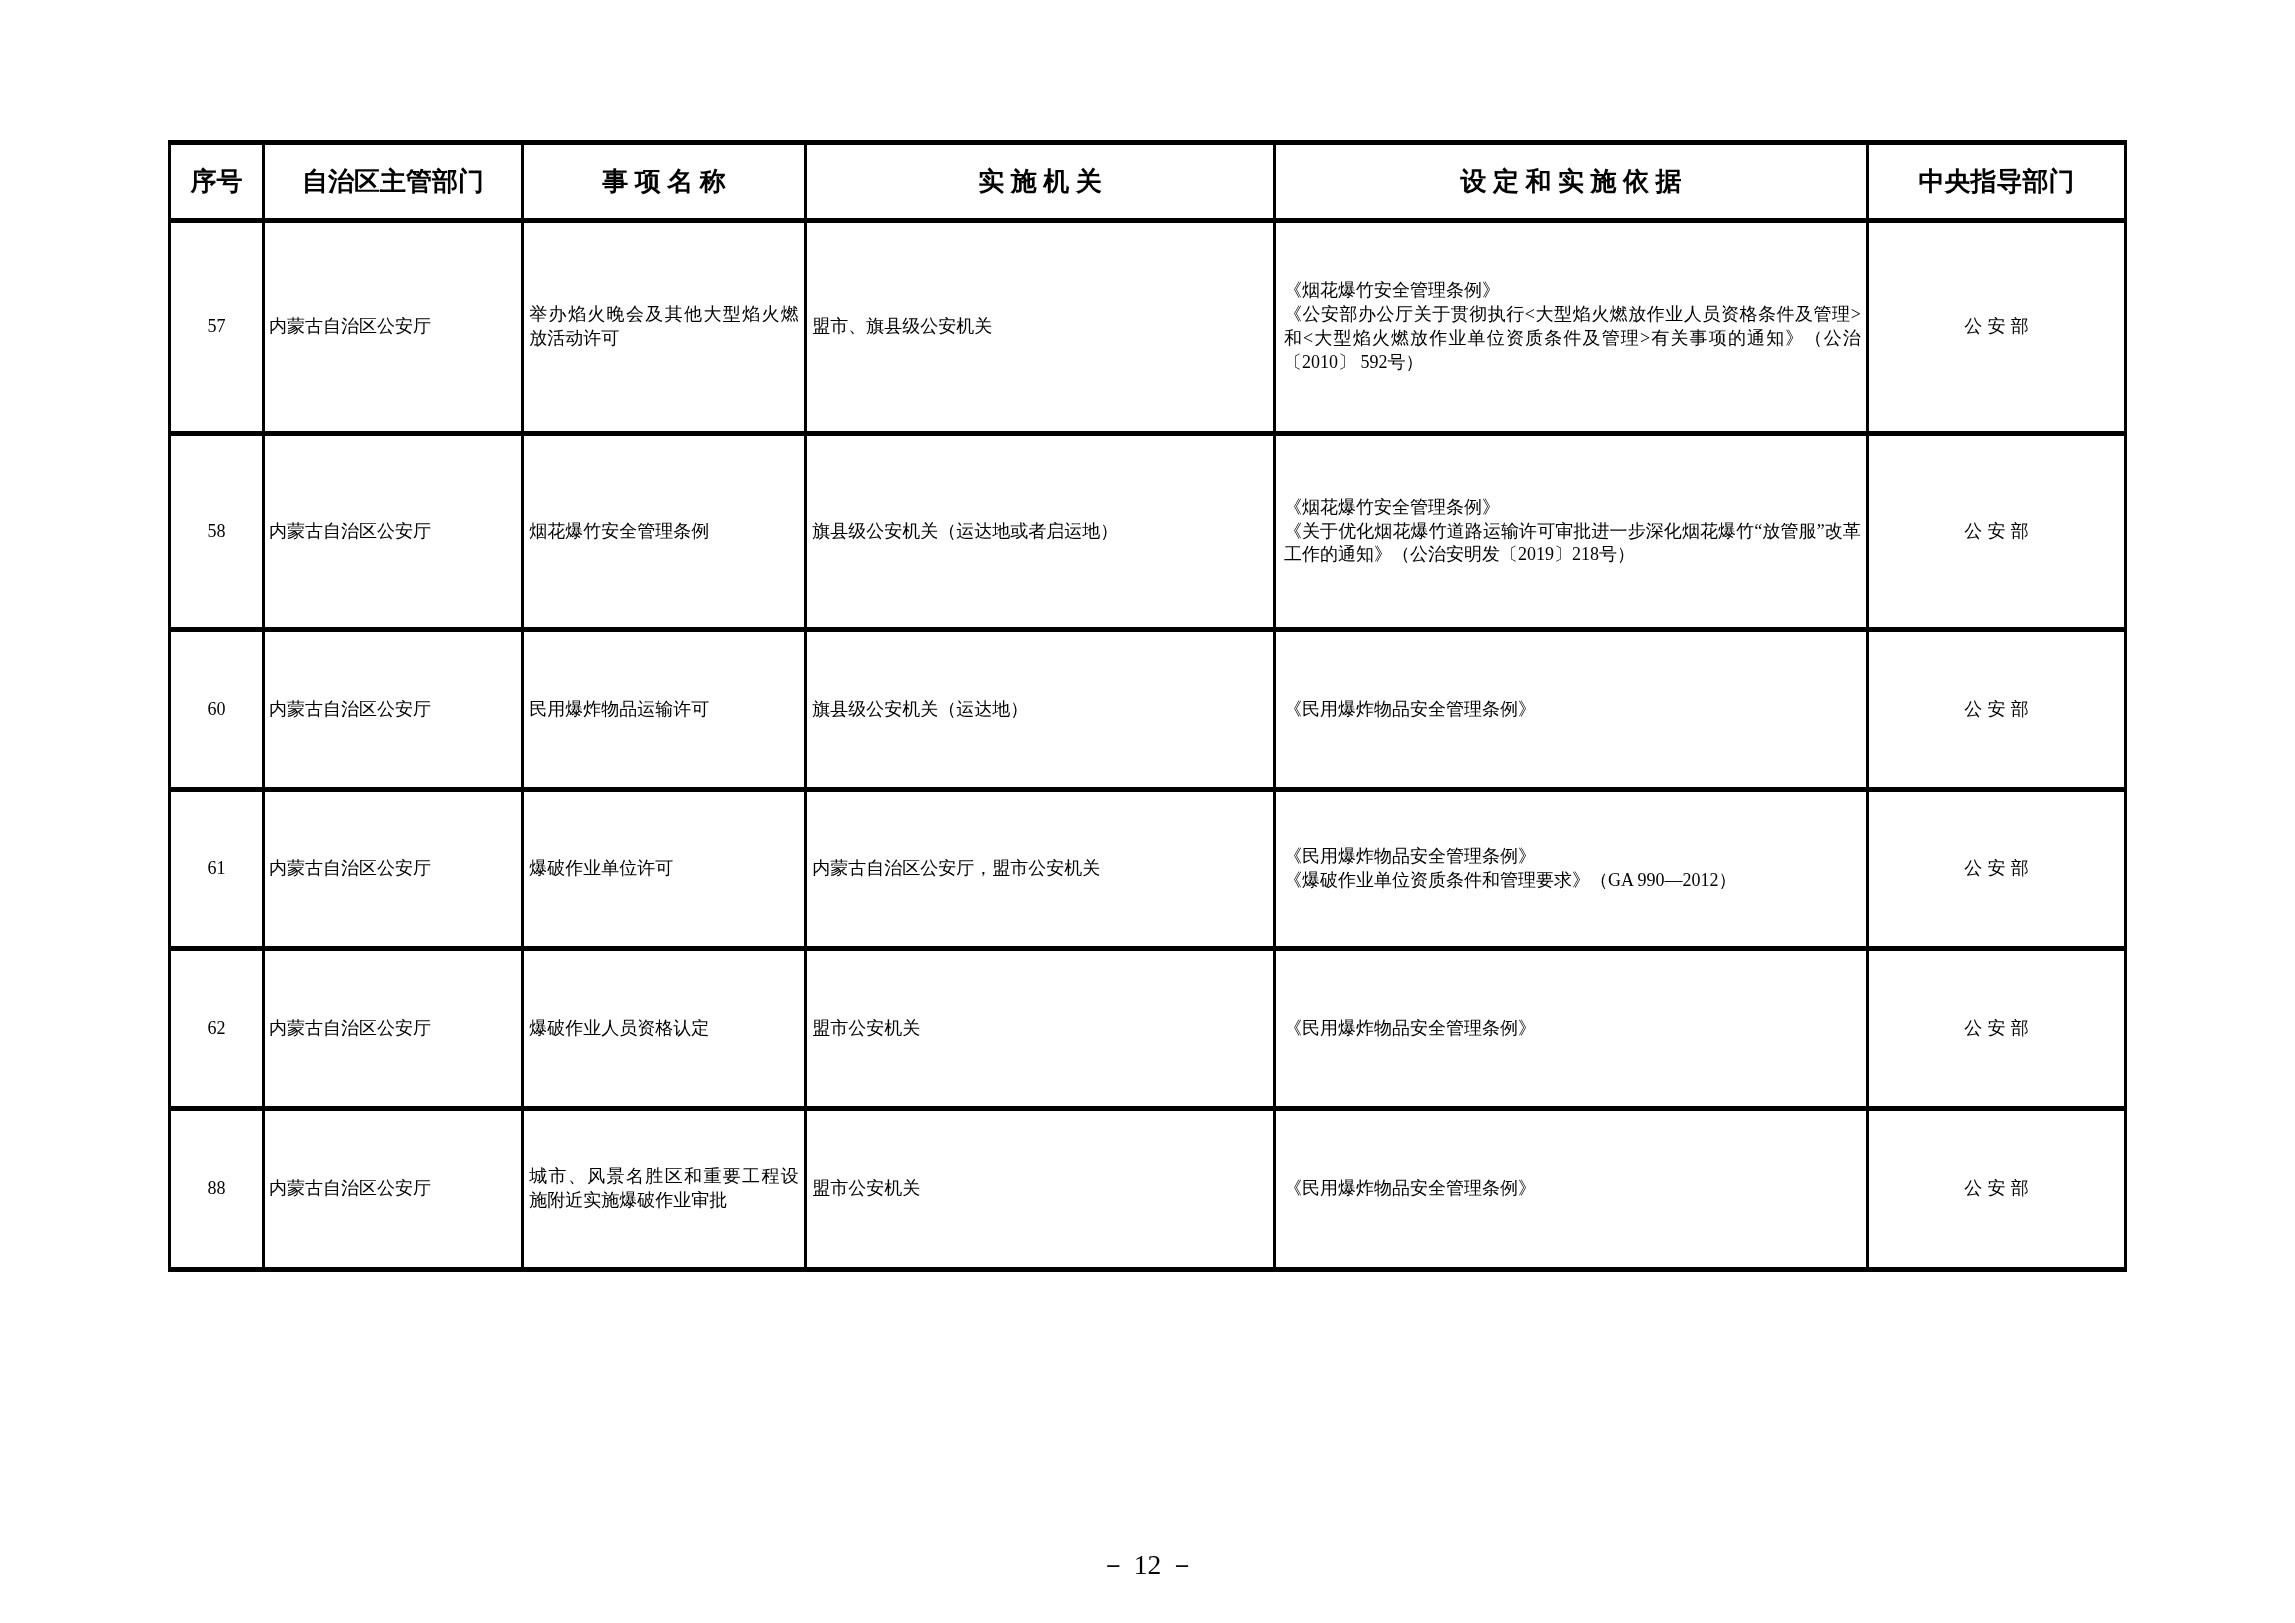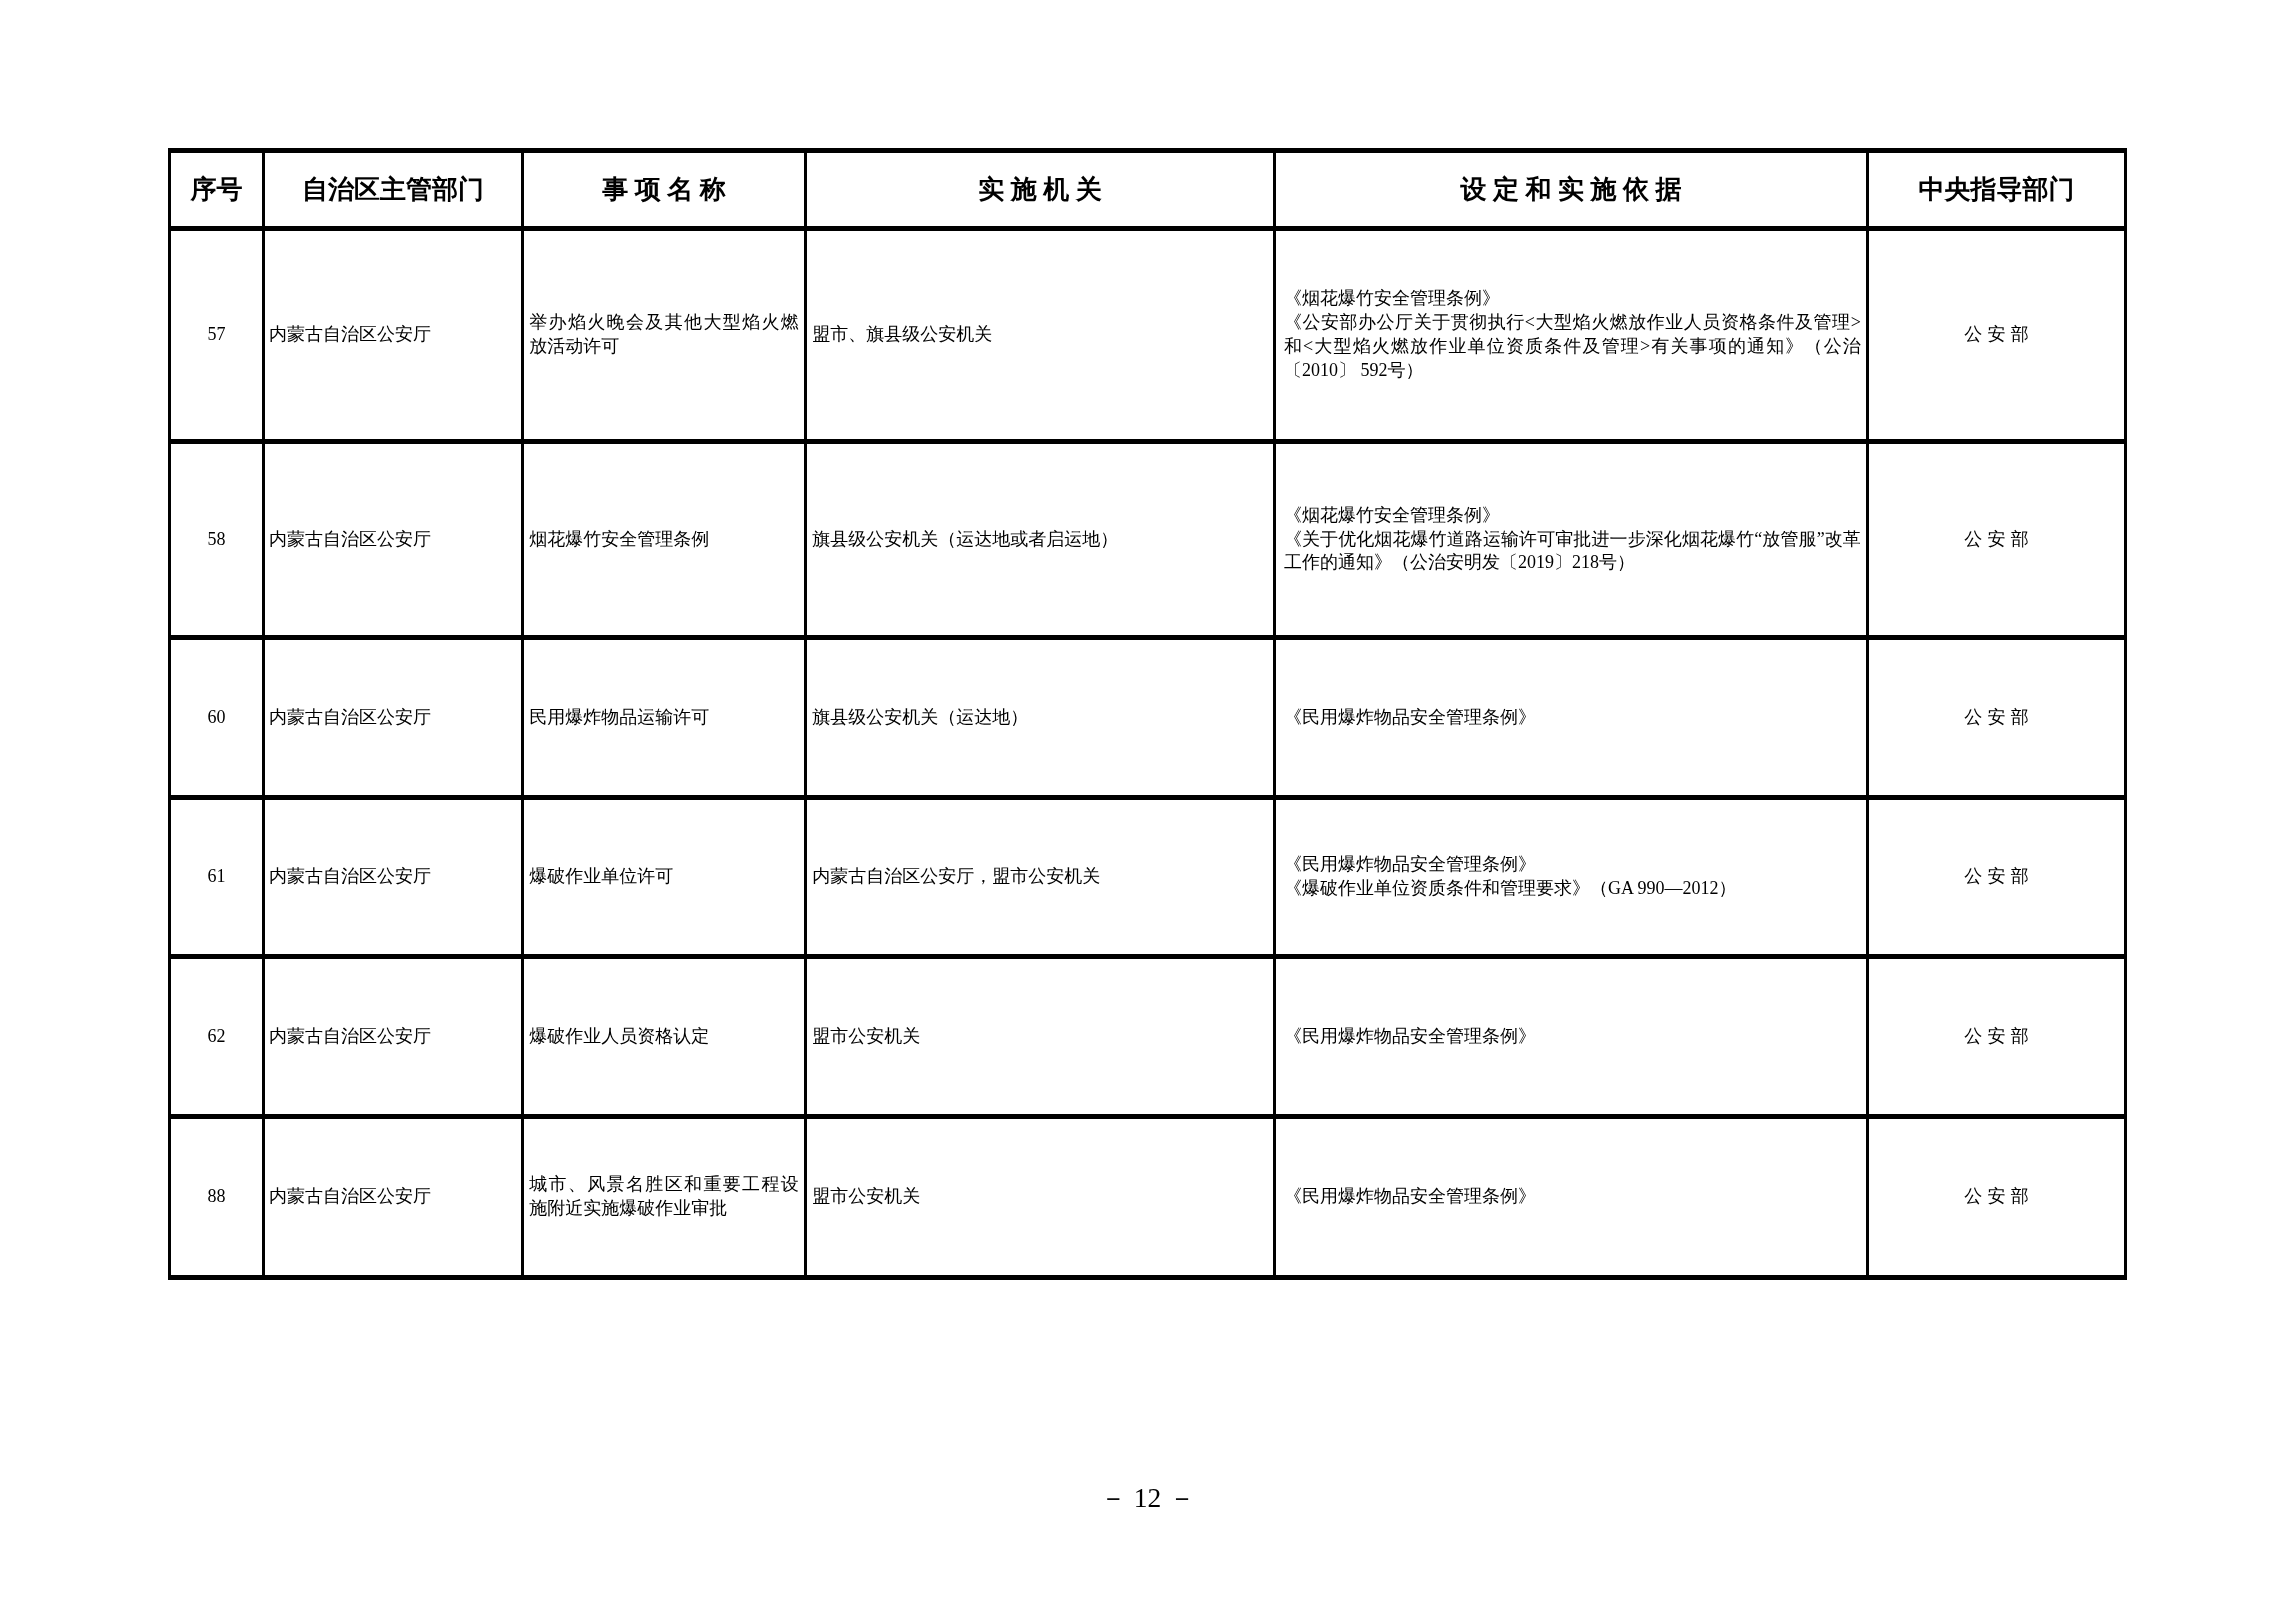--- a/index.html
+++ b/index.html
@@ -5,21 +5,21 @@
   * { margin:0; padding:0; box-sizing:border-box; }
   html,body { background:#ffffff; }
   body {
     width:2295px; height:1623px;
     position:relative;
     color:#000;
     font-family:"Liberation Serif","DejaVu Serif",serif;
   }
   table.doc-table {
     position:absolute;
-    left:168px; top:148px;
+    left:168px; top:140px;
     width:1956px;
     border-collapse:collapse;
     table-layout:fixed;
     background:#fff;
   }
   .doc-table th, .doc-table td {
     border:3.3px solid #000;
     border-top-width:5.2px;
     border-bottom-width:5.2px;
     vertical-align:middle;
@@ -40,21 +40,21 @@
   td.c-no, td.c-central { text-align:center; }
   td.c-central { letter-spacing:5.2px; text-indent:5.2px; }
   td.c-dept { padding-left:3.9px; padding-right:1.3px; white-space:nowrap; }
   td.c-item, td.c-basis .basis-line, td.c-agency {
     text-align:justify;
     text-justify:inter-character;
   }
   td.c-basis { padding-left:7.9px; }
   .footer {
     position:absolute;
-    left:0; top:1480px;
+    left:0; top:1547px;
     width:100%;
     text-align:center;
     font-size:27.5px;
     color:#000;
   }
 </style>
 </head>
 <body>
 
 <table class="doc-table">

